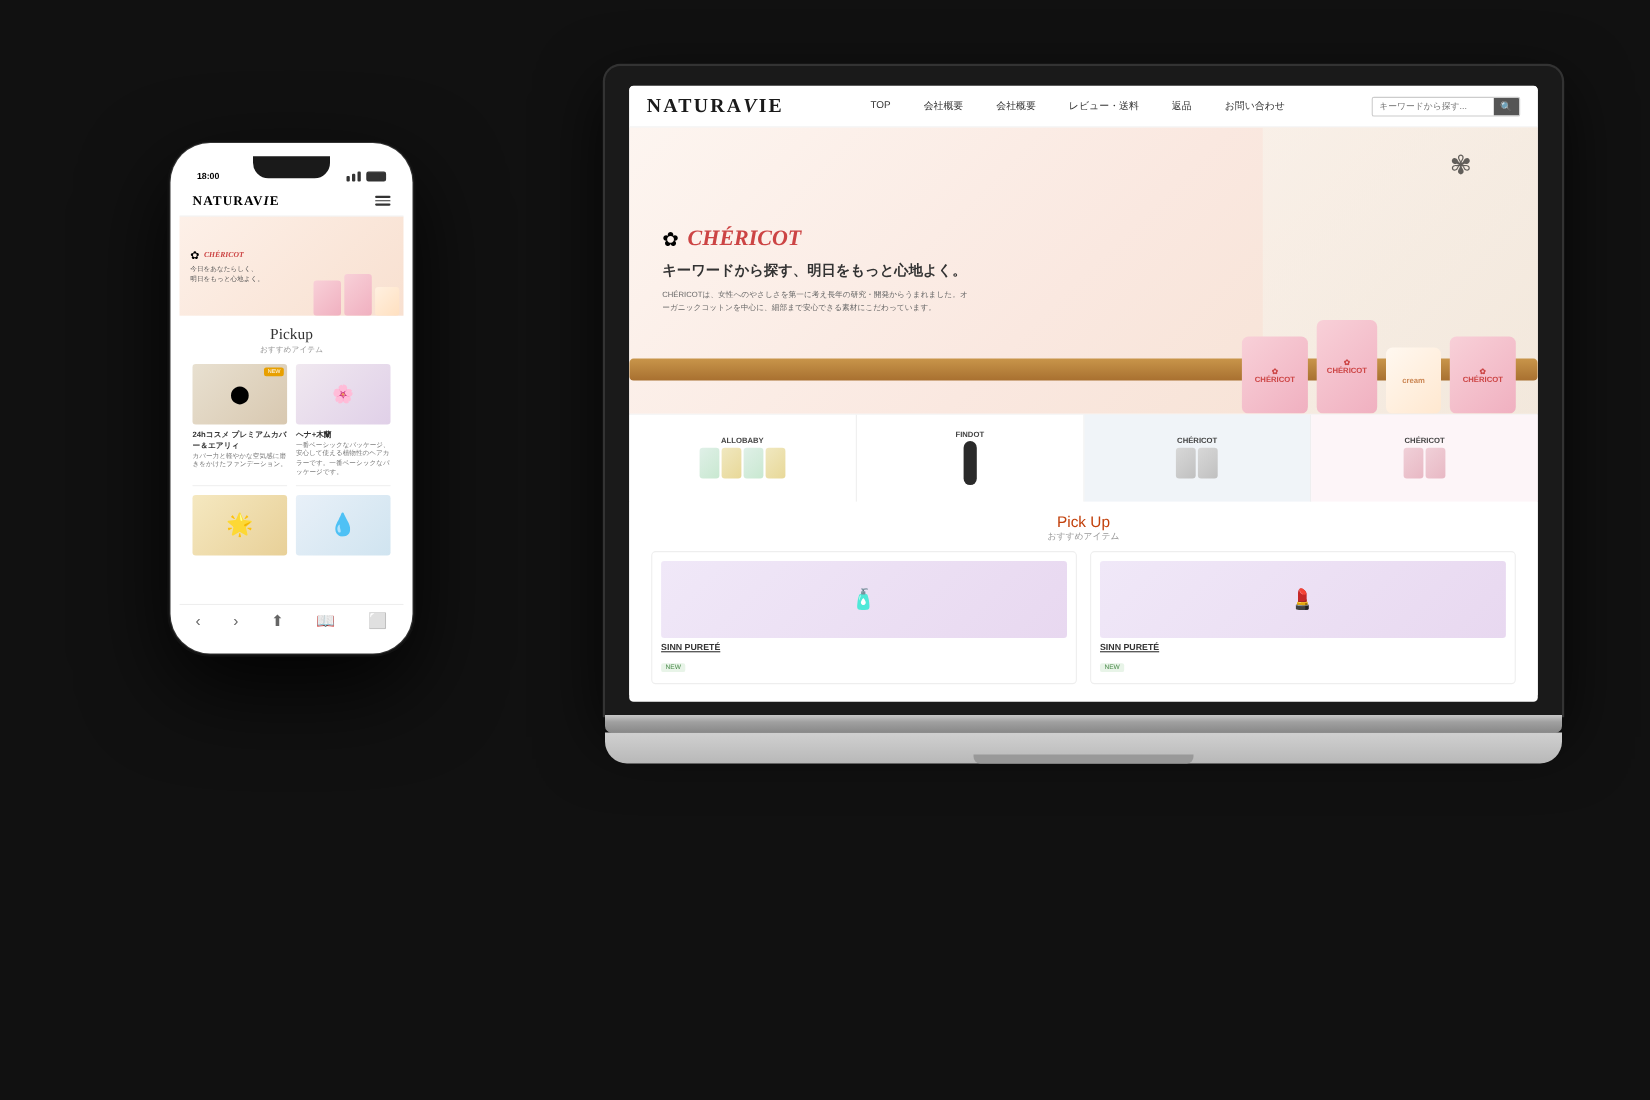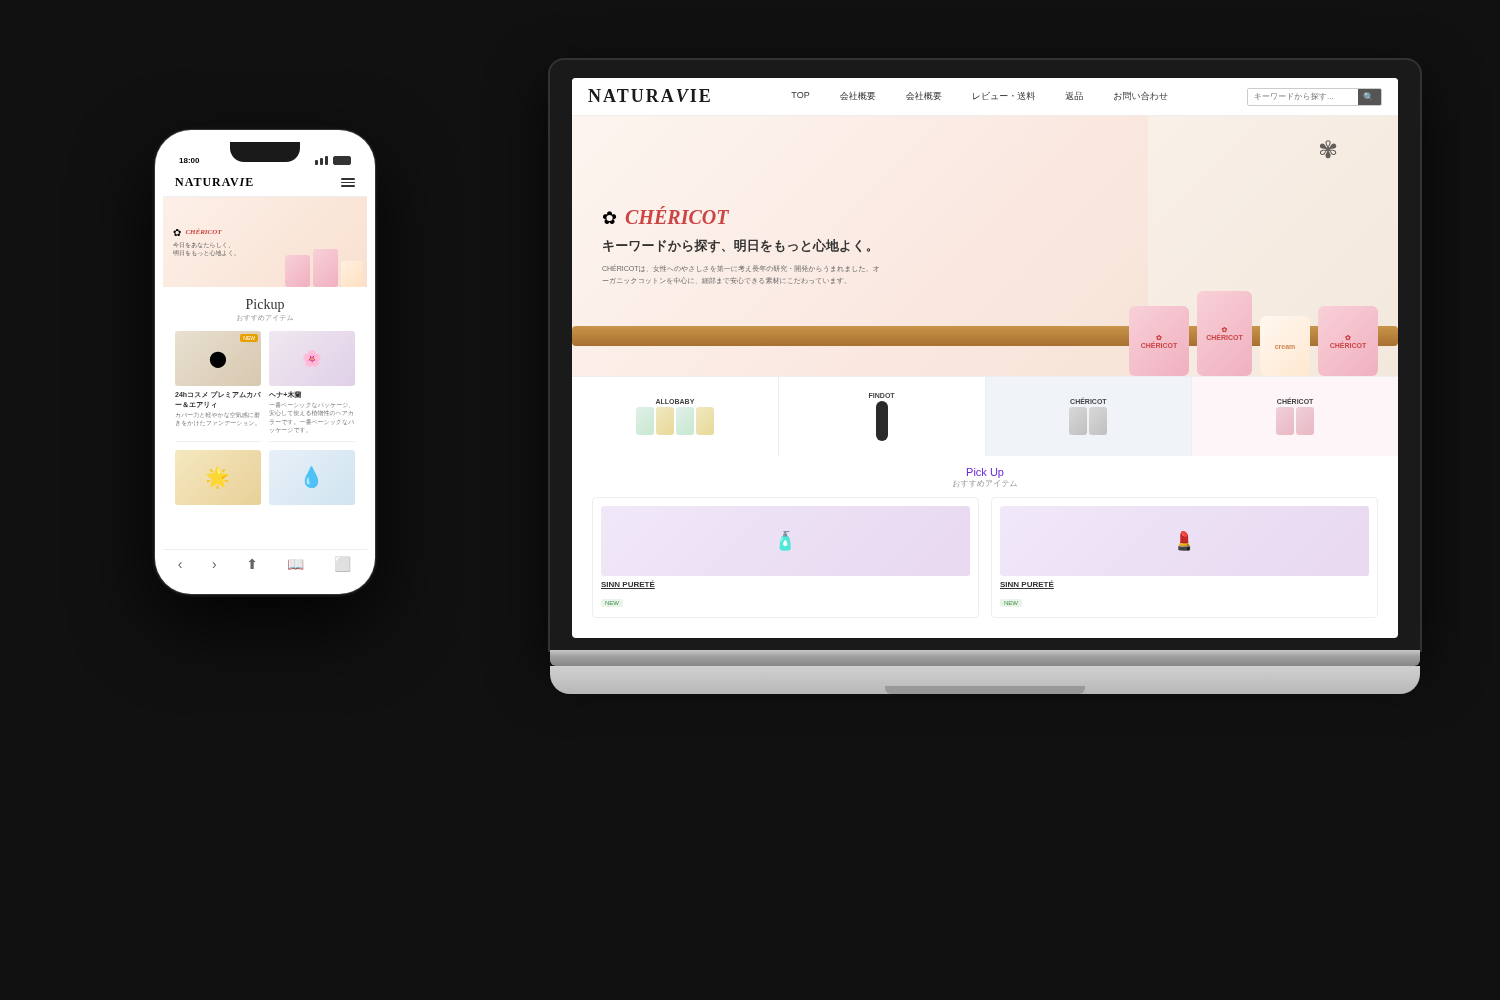--- a/index.html
+++ b/index.html
@@ -227,23 +227,23 @@
     .brand-product-mini.dark { background: #2a2a2a; border-radius: 8px; width: 12px; height: 40px; }
     .brand-product-mini.gray { background: linear-gradient(135deg, #d8d8d8, #c0c0c0); }
     .brand-product-mini.pink { background: linear-gradient(135deg, #f0d0d8, #e8b8c4); }
 
     .pickup-section {
       background: #fff;
       padding: 10px 20px;
     }
     .pickup-title {
       text-align: center;
-      font-size: 11px;
+      font-size: 14px;
       font-weight: normal;
-      color: #6d28d9;
+      color: #c2410c;
     }
     .pickup-sub {
       text-align: center;
       font-size: 8px;
       color: #999;
       margin-bottom: 8px;
     }
     .pickup-products {
       display: flex;
       gap: 12px;

